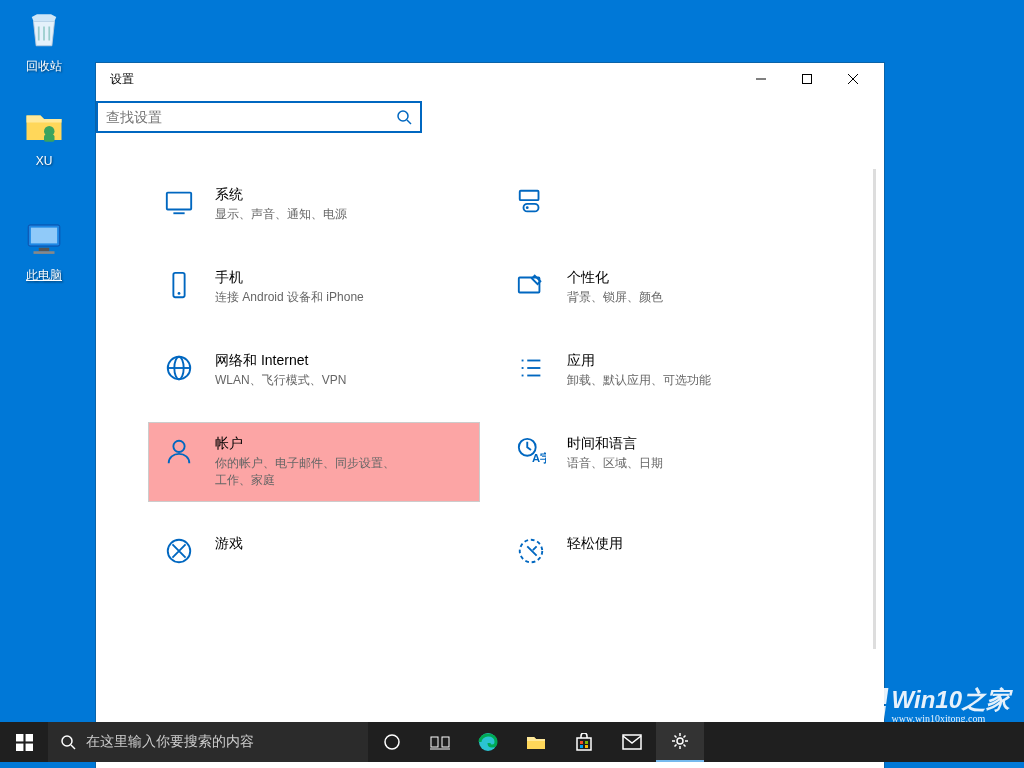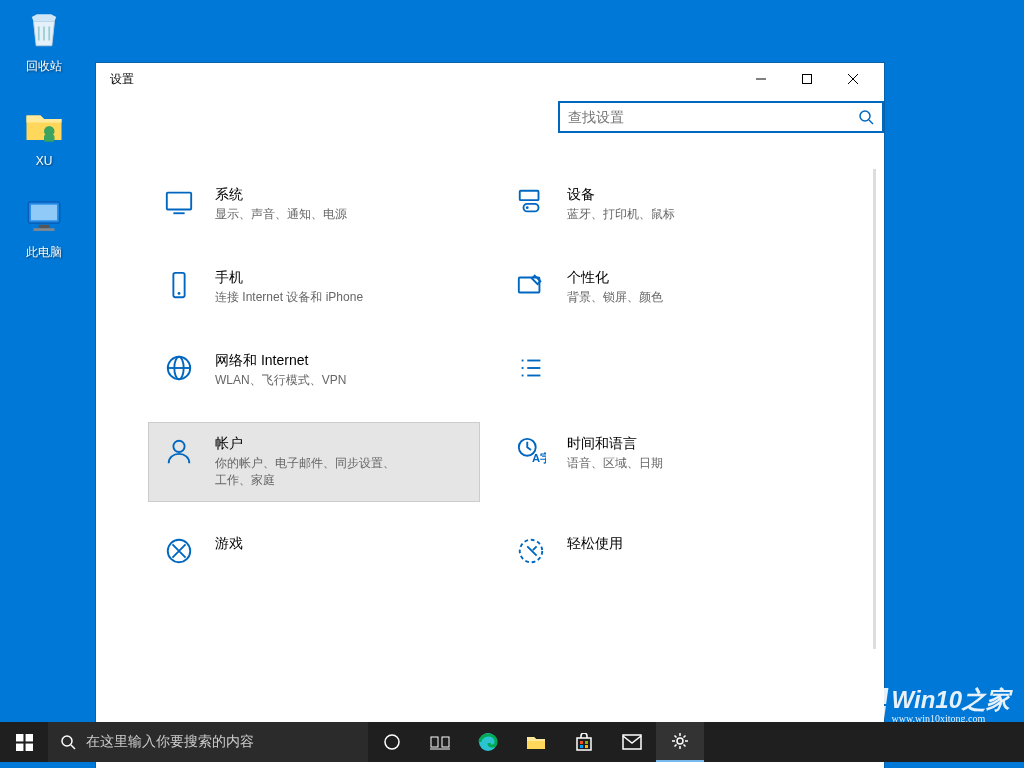--- a/index.html
+++ b/index.html
@@ -8,29 +8,29 @@
 .desktop-icon { position: absolute; width: 76px; display: flex; flex-direction: column; align-items: center; color: #fff; font-size: 12px; text-align: center; cursor: pointer; }
 .desktop-icon .icon { width: 48px; height: 48px; display: flex; align-items: center; justify-content: center; }
 .desktop-icon .label { margin-top: 4px; text-shadow: 1px 1px 2px rgba(0,0,0,.5); }
 
 .settings-window { position: absolute; left: 95px; top: 62px; width: 790px; height: 749px; background: #fff; border: 1px solid #0a63a8; display: flex; flex-direction: column; }
 .titlebar { height: 32px; display: flex; align-items: center; padding: 0 8px; }
 .titlebar .title { font-size: 12px; color: #000; padding-left: 6px; }
 .titlebar .spacer { flex: 1; }
 .titlebar .btn { width: 46px; height: 32px; display: flex; align-items: center; justify-content: center; cursor: pointer; }
 
-.searchwrap { display: flex; justify-content: flex-end; margin-top: 6px; margin-bottom: 40px; }
+.searchwrap { display: flex; justify-content: flex-start; margin-top: 6px; margin-bottom: 40px; }
 .searchbox { width: 326px; height: 32px; border: 2px solid #0067c0; display: flex; align-items: center; padding: 0 8px; }
 .searchbox input { flex: 1; border: none; outline: none; font-size: 14px; color: #666; }
 .searchbox .sicon { color: #0067c0; }
 
 .categories { flex: 1; padding: 0 52px; overflow: hidden; position: relative; }
 .grid { display: grid; grid-template-columns: 1fr 1fr; column-gap: 40px; row-gap: 56px; gap: 20px; }
 .cat { display: flex; gap: 20px; padding: 12px 14px; cursor: pointer; border: 1px solid transparent; }
-.cat.hover { border: 1px solid #ccc; background: #e5e5e5; }
+.cat.hover { border: 1px solid #ccc; background: #fca5a5; }
 .cat .cicon { width: 32px; height: 32px; flex-shrink: 0; color: #0067c0; display: flex; align-items: center; justify-content: center; }
 .cat .ctext { display: flex; flex-direction: column; }
 .cat .ctitle { font-size: 14px; color: #000; }
 .cat .cdesc { font-size: 12px; color: #666; margin-top: 2px; max-width: 180px; }
 
 .scrollbar { position: absolute; right: 8px; top: 106px; width: 3px; height: 480px; background: #ddd; }
 
 .taskbar { position: absolute; left: 0; bottom: 6px; width: 1024px; height: 40px; background: #1f1f1f; display: flex; align-items: center; }
 .tb-btn { height: 40px; display: flex; align-items: center; justify-content: center; cursor: pointer; color: #fff; }
 .tb-start { width: 48px; }
@@ -72,21 +72,21 @@
       <svg width="42" height="42" viewBox="0 0 48 48">
           <path fill="#ffd75a" d="M4 12h16l4 4h20v24H4z"></path>
           <path fill="#ffe99a" d="M4 12h16l4 4h20v4H4z"></path>
           <circle cx="30" cy="30" r="6" fill="#3aa35f"></circle>
           <rect x="24" y="34" width="12" height="8" rx="2" fill="#3aa35f"></rect>
         </svg>
     </div>
     <div class="label">XU</div>
   </div>
 
-  <div class="desktop-icon" style="left:6px; top:192px;">
+  <div class="desktop-icon" style="left:6px; top:215px;text-decoration:underline;">
     <div class="icon">
       <svg width="42" height="42" viewBox="0 0 48 48">
           <rect x="6" y="8" width="36" height="24" rx="2" fill="#1e88e5" stroke="#0d47a1"></rect>
           <rect x="9" y="11" width="30" height="18" fill="#90caf9"></rect>
           <rect x="18" y="34" width="12" height="4" fill="#555"></rect>
           <rect x="12" y="38" width="24" height="3" fill="#888"></rect>
         </svg>
     </div>
     <div class="label">此电脑</div>
   </div>
@@ -140,35 +140,31 @@
             </div>
         </div>
         <div class="cat">
           <div class="cicon">
               <svg width="30" height="30" viewBox="0 0 32 32">
                 <rect x="4" y="4" width="20" height="10" rx="1" fill="none" stroke="#0067c0" stroke-width="2"></rect>
                 <rect x="8" y="18" width="16" height="8" rx="4" fill="none" stroke="#0067c0" stroke-width="2"></rect>
                 <circle cx="12" cy="22" r="1.5" fill="#0067c0"></circle>
               </svg>
             </div>
-          <div class="ctext">
-              <div class="ctitle">设备</div>
-              <div class="cdesc">蓝牙、打印机、鼠标</div>
-            </div>
         </div>
         <div class="cat">
           <div class="cicon">
               <svg width="30" height="30" viewBox="0 0 32 32">
                 <rect x="10" y="3" width="12" height="26" rx="2" fill="none" stroke="#0067c0" stroke-width="2"></rect>
                 <circle cx="16" cy="25" r="1.5" fill="#0067c0"></circle>
               </svg>
             </div>
           <div class="ctext">
               <div class="ctitle">手机</div>
-              <div class="cdesc">连接 Internet 设备和 iPhone</div>
+              <div class="cdesc">连接 Android 设备和 iPhone</div>
             </div>
         </div>
         <div class="cat">
           <div class="cicon">
               <svg width="30" height="30" viewBox="0 0 32 32">
                 <rect x="3" y="8" width="22" height="16" rx="1" fill="none" stroke="#0067c0" stroke-width="2"></rect>
                 <path d="M20 6l6 6-3 3-6-6z" fill="none" stroke="#0067c0" stroke-width="2"></path>
               </svg>
             </div>
           <div class="ctext">
@@ -192,20 +188,24 @@
         <div class="cat">
           <div class="cicon">
               <svg width="30" height="30" viewBox="0 0 32 32">
                 <line x1="6" y1="8" x2="8" y2="8" stroke="#0067c0" stroke-width="2"></line>
                 <line x1="12" y1="8" x2="26" y2="8" stroke="#0067c0" stroke-width="2"></line>
                 <line x1="6" y1="16" x2="8" y2="16" stroke="#0067c0" stroke-width="2"></line>
                 <line x1="12" y1="16" x2="26" y2="16" stroke="#0067c0" stroke-width="2"></line>
                 <line x1="6" y1="24" x2="8" y2="24" stroke="#0067c0" stroke-width="2"></line>
                 <line x1="12" y1="24" x2="26" y2="24" stroke="#0067c0" stroke-width="2"></line>
               </svg>
+            </div>
+          <div class="ctext">
+              <div class="ctitle">应用</div>
+              <div class="cdesc">卸载、默认应用、可选功能</div>
             </div>
         </div>
         <div class="cat hover">
           <div class="cicon">
               <svg width="30" height="30" viewBox="0 0 32 32">
                 <circle cx="16" cy="11" r="6" fill="none" stroke="#0067c0" stroke-width="2"></circle>
                 <path d="M5 29c0-6 5-10 11-10s11 4 11 10" fill="none" stroke="#0067c0" stroke-width="2"></path>
               </svg>
             </div>
           <div class="ctext">

